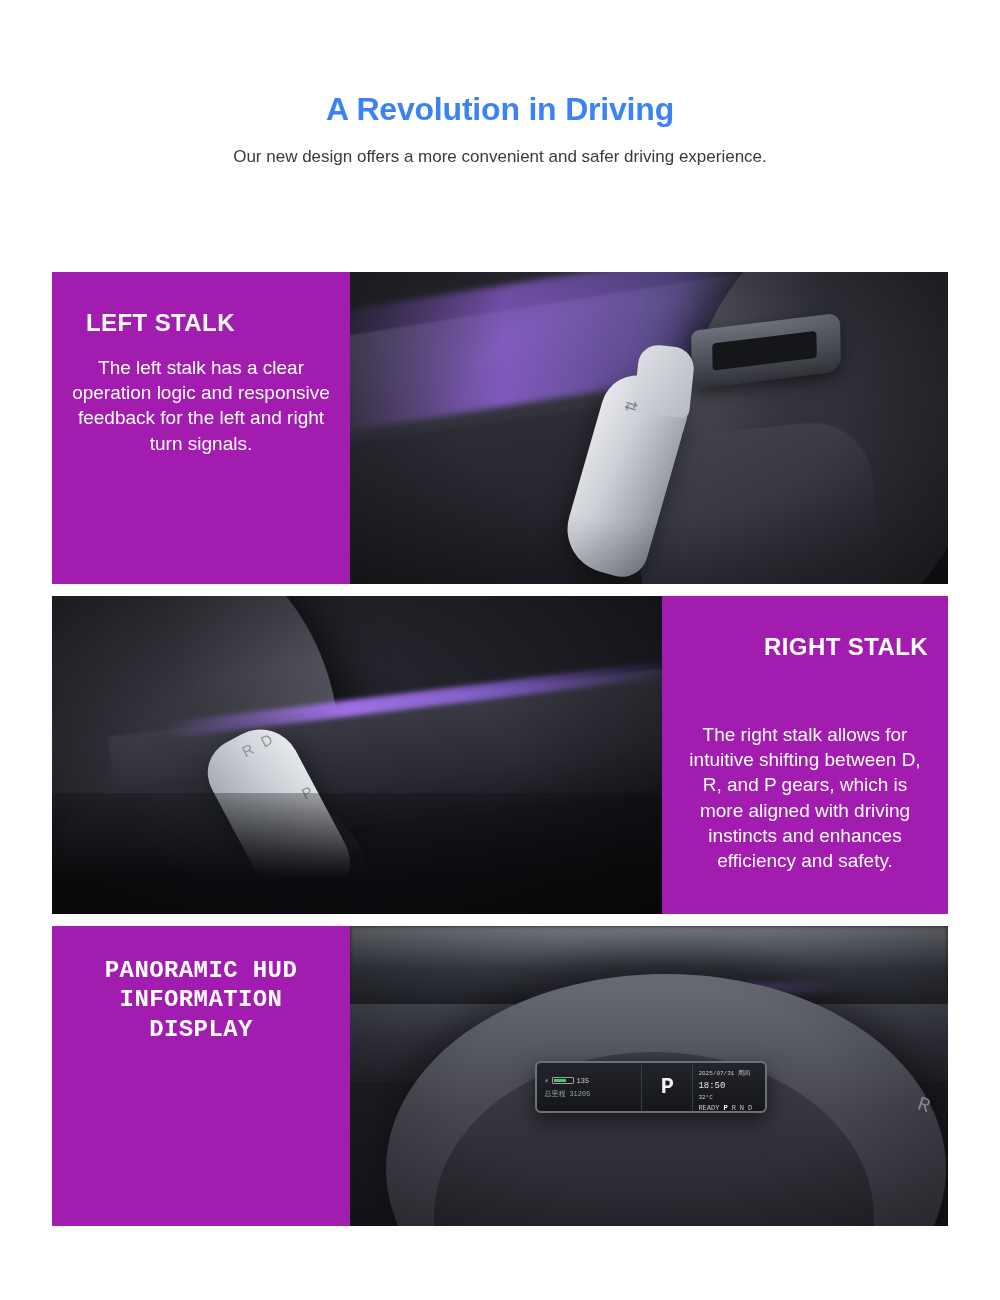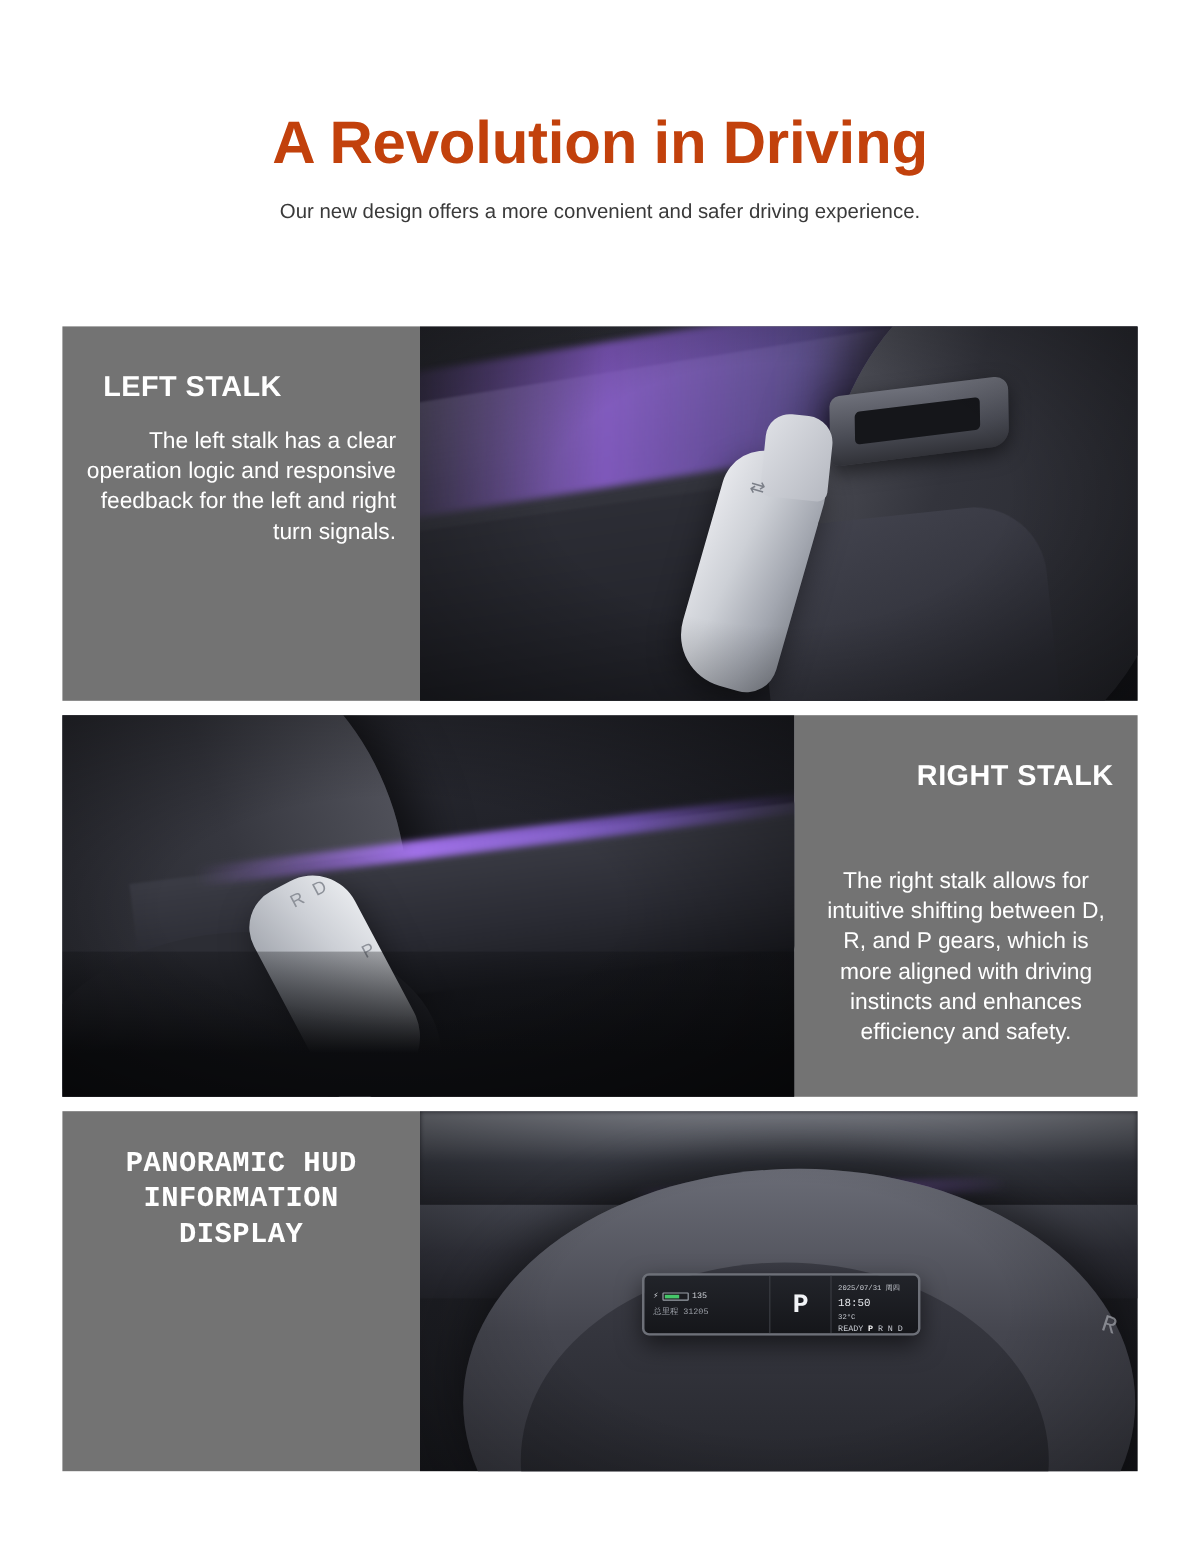--- a/index.html
+++ b/index.html
@@ -18,23 +18,23 @@
     overflow: hidden;
     background: #fff;
   }
 
   
   .header {
     padding-top: 92px;
     text-align: center;
   }
   .headline {
-    font-size: 50px;
+    font-size: 32px;
     font-weight: bold;
-    color: #c2410c;
+    color: #3b82f6;
     letter-spacing: -0.2px;
     line-height: 1.1;
     margin: 0;
   }
   .subhead {
     margin: 20px 0 0 0;
     font-size: 17px;
     color: #3a3a3a;
     font-weight: normal;
   }
@@ -50,21 +50,21 @@
     display: flex;
     width: 896px;
     margin-bottom: 12px;
     position: relative;
   }
   .section.row-1 { height: 312px; }
   .section.row-2 { height: 318px; }
   .section.row-3 { height: 300px; font-family: Liberation Mono, monospace; }
 
   .textbox {
-    background: #737373;
+    background: #a21caf;
     color: #ffffff;
     padding: 26px 20px 22px 20px;
     display: flex;
     flex-direction: column;
     justify-content: flex-start;
   }
   .section.row-1 .textbox { width: 298px; align-items: flex-start; }
   .section.row-2 .textbox { width: 286px; align-items: flex-end; text-align: right; gap: 43px; }
   .section.row-3 .textbox { width: 298px; align-items: center; text-align: center; }
 
@@ -74,21 +74,21 @@
     letter-spacing: 0.4px;
     line-height: 1.22;
     margin: 10px 0 0 0;
   }
   .section.row-1 .sec-title { margin-left: 14px; }
   .section.row-3 .sec-title { margin-top: 4px; }
   .sec-body {
     font-size: 19px;
     line-height: 1.32;
     margin-top: 18px;
-    text-align: right;
+    text-align: center;
     max-width: 258px;
   }
   .section.row-2 .sec-body { text-align: center; max-width: 268px; }
   .section.row-3 .sec-body { text-align: center; max-width: 266px; margin-top: 22px; }
 
   .photo {
     flex: 1;
     position: relative;
     overflow: hidden;
     background: #23242a;

